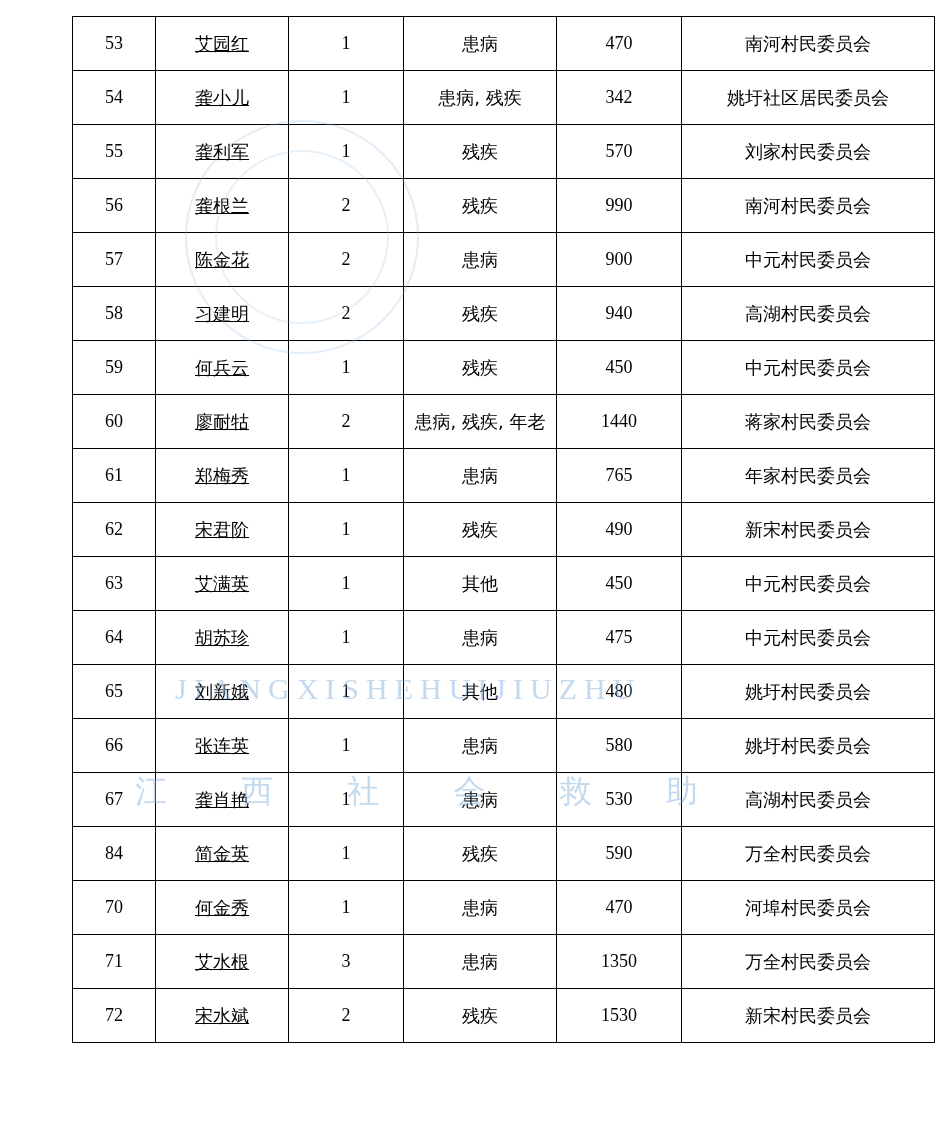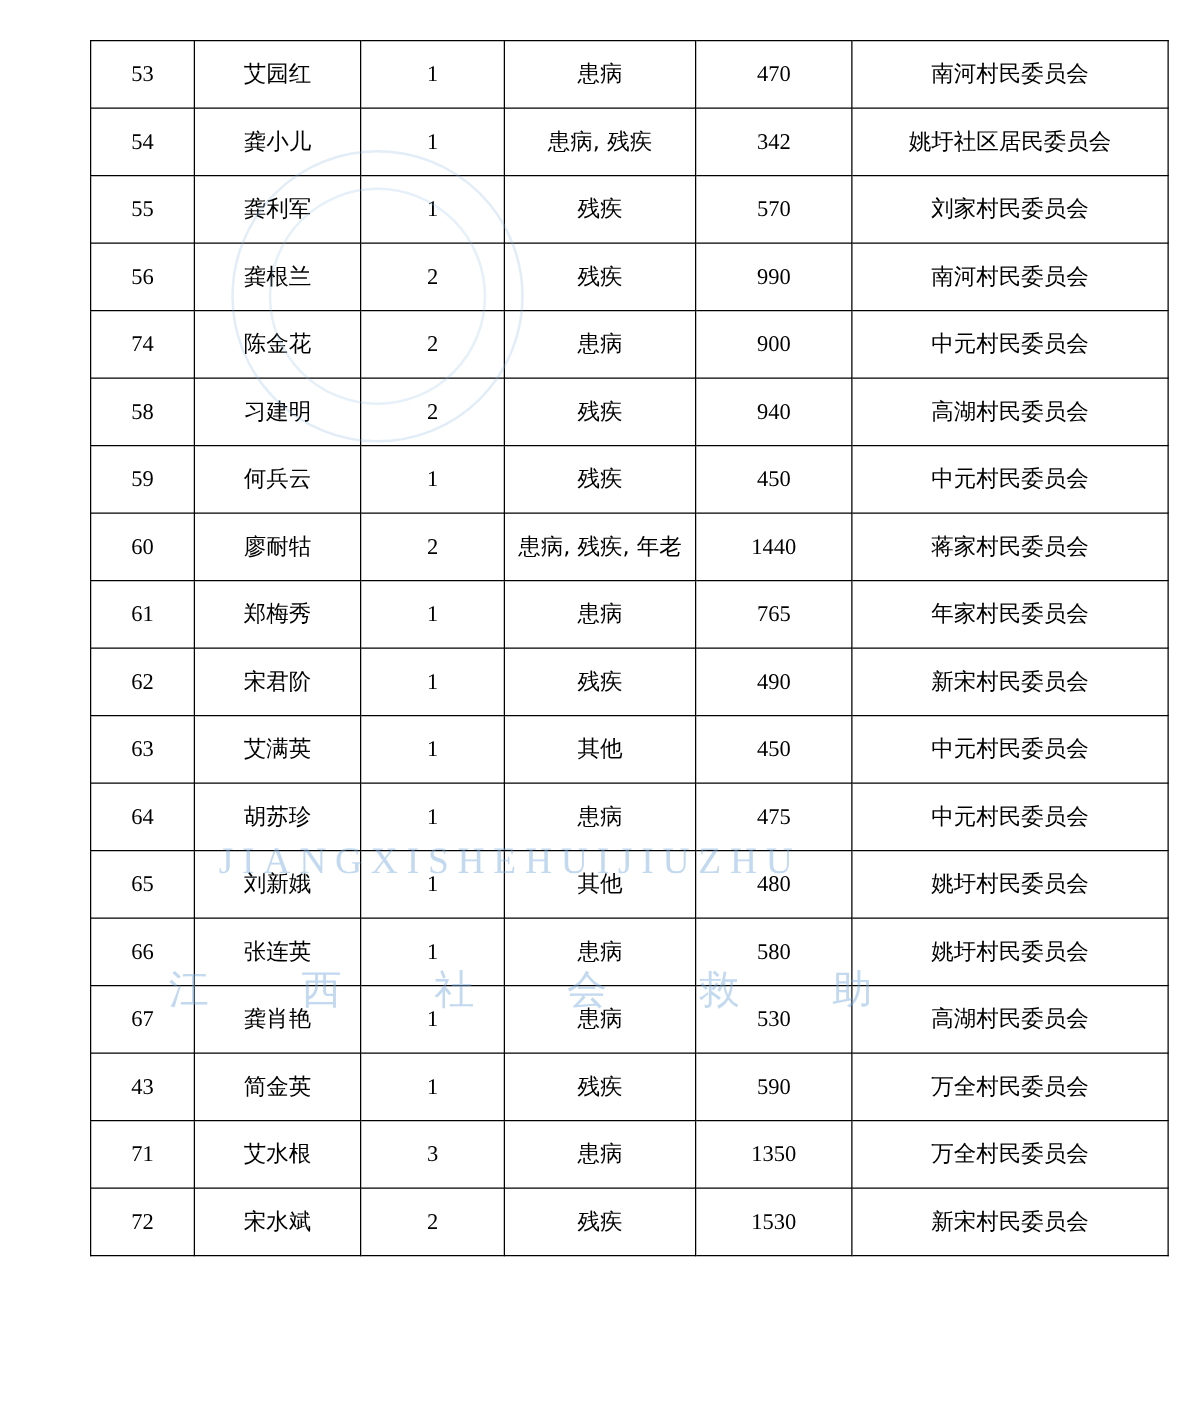--- a/index.html
+++ b/index.html
@@ -14,21 +14,21 @@
     color: #000000;
     position: relative;
     overflow: hidden;
   }
 
   .page {
     position: relative;
     width: 827px;
     height: 1122px;
     box-sizing: border-box;
-    padding: 32px 40px 16px 72px;
+    padding: 16px 40px 16px 72px;
   }
 
   
   .watermark {
     position: absolute;
     left: 0;
     top: 0;
     width: 944px;
     height: 1122px;
     pointer-events: none;
@@ -85,21 +85,21 @@
     border: 1px solid #000000;
     text-align: center;
     vertical-align: middle;
     height: 53px;
     font-size: 18px;
     line-height: 1.2;
     padding: 0 2px;
     background: transparent;
   }
   td.c-idx { width: 78px; font-family: "Liberation Serif", serif; }
-  td.c-name { width: 128px; font-family: "DejaVu Sans", sans-serif; font-size: 19px; }
+  td.c-name { width: 128px; font-family: "DejaVu Sans", sans-serif; font-size: 19px; text-decoration: underline; }
   td.c-num { width: 110px; font-family: "Liberation Serif", serif; }
   td.c-reason { width: 148px; font-family: "DejaVu Sans", sans-serif; font-size: 17px; }
   td.c-amount { width: 120px; font-family: "Liberation Serif", serif; }
   td.c-org { width: 248px; font-family: "DejaVu Sans", sans-serif; font-size: 18px; }
 </style>
 </head>
 <body>
 
 <div class="page">
 
@@ -131,21 +131,21 @@
         </tr>
         <tr>
           <td class="c-idx">56</td>
           <td class="c-name">龚根兰</td>
           <td class="c-num">2</td>
           <td class="c-reason">残疾</td>
           <td class="c-amount">990</td>
           <td class="c-org">南河村民委员会</td>
         </tr>
         <tr>
-          <td class="c-idx">74</td>
+          <td class="c-idx">57</td>
           <td class="c-name">陈金花</td>
           <td class="c-num">2</td>
           <td class="c-reason">患病</td>
           <td class="c-amount">900</td>
           <td class="c-org">中元村民委员会</td>
         </tr>
         <tr>
           <td class="c-idx">58</td>
           <td class="c-name">习建明</td>
           <td class="c-num">2</td>
@@ -219,26 +219,34 @@
         </tr>
         <tr>
           <td class="c-idx">67</td>
           <td class="c-name">龚肖艳</td>
           <td class="c-num">1</td>
           <td class="c-reason">患病</td>
           <td class="c-amount">530</td>
           <td class="c-org">高湖村民委员会</td>
         </tr>
         <tr>
-          <td class="c-idx">43</td>
+          <td class="c-idx">84</td>
           <td class="c-name">简金英</td>
           <td class="c-num">1</td>
           <td class="c-reason">残疾</td>
           <td class="c-amount">590</td>
           <td class="c-org">万全村民委员会</td>
+        </tr>
+        <tr>
+          <td class="c-idx">70</td>
+          <td class="c-name">何金秀</td>
+          <td class="c-num">1</td>
+          <td class="c-reason">患病</td>
+          <td class="c-amount">470</td>
+          <td class="c-org">河埠村民委员会</td>
         </tr>
         <tr>
           <td class="c-idx">71</td>
           <td class="c-name">艾水根</td>
           <td class="c-num">3</td>
           <td class="c-reason">患病</td>
           <td class="c-amount">1350</td>
           <td class="c-org">万全村民委员会</td>
         </tr>
         <tr>

